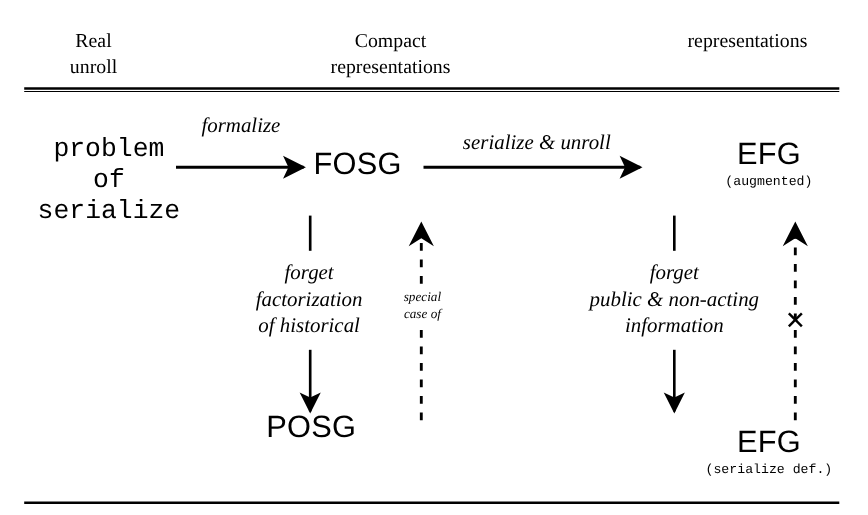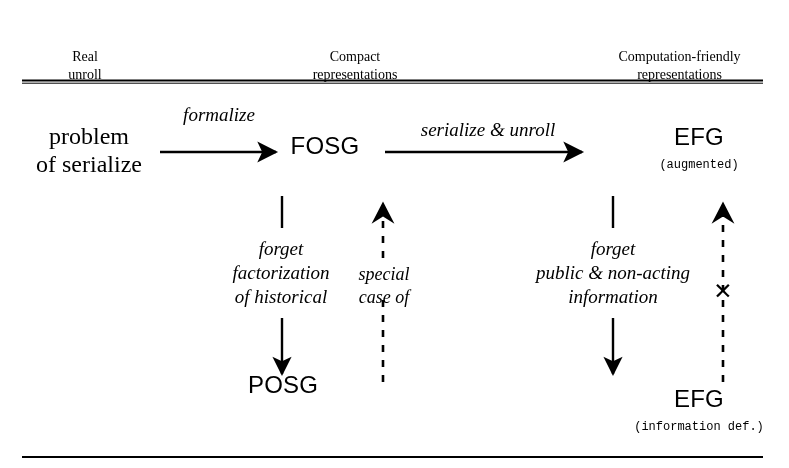--- a/index.html
+++ b/index.html
@@ -24,29 +24,28 @@
   .lbl {
     position: absolute;
     text-align: center;
     white-space: nowrap;
     color: #000000;
     line-height: 1.12;
   }
   
   .col-header {
     font-family: "Liberation Serif", "DejaVu Serif", serif;
-    font-size: 14px;
+    font-size: 18px;
     line-height: 1.28;
     white-space: normal;
-    margin-top: 22px;
   }
   
   .node-name {
     font-family: "Liberation Sans", "DejaVu Sans", sans-serif;
-    font-size: 24px;
+    font-size: 28px;
     letter-spacing: 0.2px;
   }
   
   .node-sub {
     font-family: Liberation Mono, monospace;
     font-size: 12px;
   }
   
   .plain-serif {
     font-family: "Liberation Serif", "DejaVu Serif", serif;
@@ -56,21 +55,21 @@
   }
   
   .edge-label {
     font-family: Liberation Serif, serif;
     font-style: italic;
     font-size: 19px;
     line-height: 1.26;
     white-space: normal;
   }
   .edge-label.small {
-    font-size: 18px;
+    font-size: 12px;
   }
 </style>
 </head>
 <body>
 
 <div id="canvas">
 
   <svg id="vector-layer" viewBox="0 0 789 468">
     <defs>
       <marker id="arrowhead-right" markerWidth="9" markerHeight="9" refX="7.6" refY="4.5" orient="auto" markerUnits="strokeWidth">
@@ -135,38 +134,37 @@
     <div>Real</div>
     <div>unroll</div>
   </div>
 
   <div class="lbl col-header" style="left:250px; top:26px; width:210px;">
     <div>Compact</div>
     <div>representations</div>
   </div>
 
   <div class="lbl col-header" style="left:572px; top:26px; width:215px;">
-    <div>Computation-friendly</div>
     <div>representations</div>
   </div>
 
-  <div class="lbl plain-serif" style="left:14px; top:123px; width:150px;">
+  <div class="lbl plain-serif" style="left:24px; top:123px; width:150px;font-family:Liberation Mono, monospace;">
     <div>problem</div>
     <div>of serialize</div>
   </div>
 
   <div class="lbl node-name" style="left:272px; top:133px; width:106px;">FOSG</div>
 
   <div class="lbl node-name" style="left:646px; top:124px; width:106px;">EFG</div>
   <div class="lbl node-sub" style="left:631px; top:159px; width:136px;">(augmented)</div>
 
   <div class="lbl node-name" style="left:228px; top:372px; width:110px;">POSG</div>
 
   <div class="lbl node-name" style="left:646px; top:386px; width:106px;">EFG</div>
-  <div class="lbl node-sub" style="left:616px; top:421px; width:166px;">(information def.)</div>
+  <div class="lbl node-sub" style="left:616px; top:421px; width:166px;">(serialize def.)</div>
 
   <div class="lbl edge-label" style="left:146px; top:103px; width:146px;">formalize</div>
 
   <div class="lbl edge-label" style="left:396px; top:118px; width:184px;">serialize &amp; unroll</div>
 
   <div class="lbl edge-label" style="left:167px; top:237px; width:228px;">
     <div>forget</div>
     <div>factorization</div>
     <div>of historical</div>
   </div>

